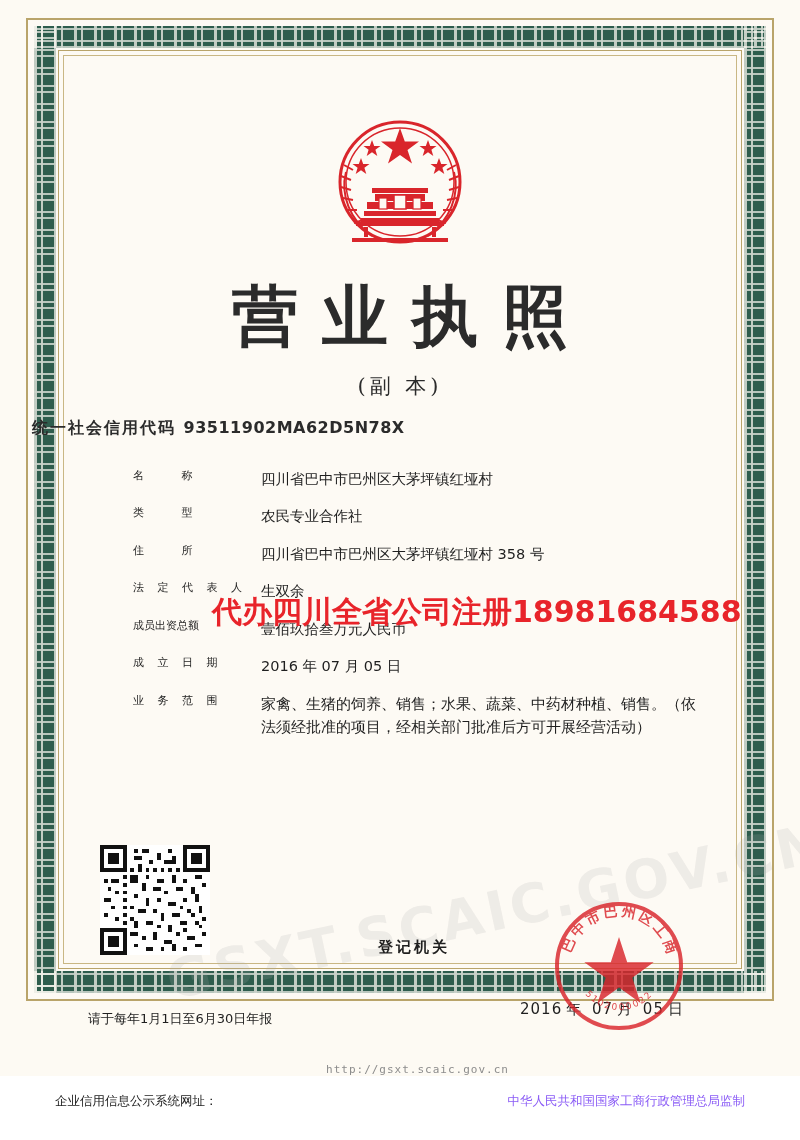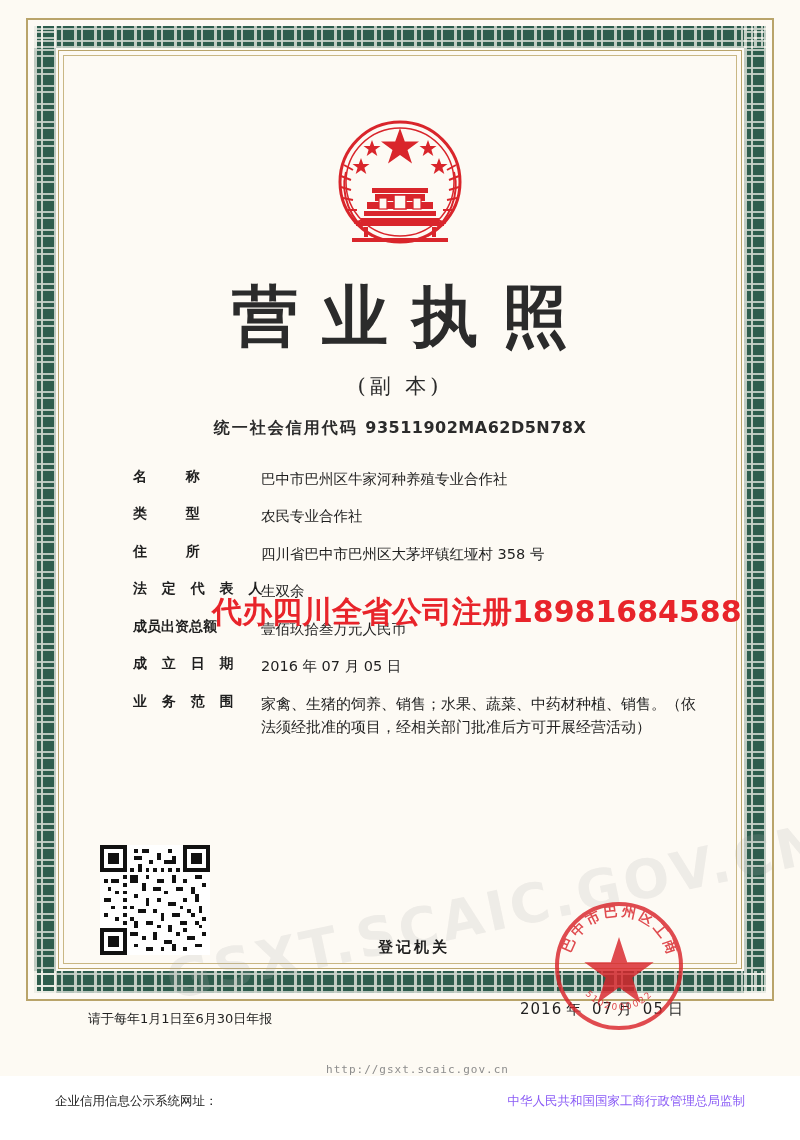--- a/index.html
+++ b/index.html
@@ -111,26 +111,27 @@
     text-align: center;
     font-family: "DejaVu Serif", "Liberation Serif", serif;
     font-size: 21px;
     letter-spacing: 4px;
     color: #2b2b2b;
   }
   .credit-code {
     position: absolute;
     left: 0; right: 0;
     top: 418px;
-    text-align: center;
+    text-align: left;
     font-family: "DejaVu Serif", "Liberation Serif", serif;
     font-size: 16px;
     letter-spacing: 2px;
     color: #2b2b2b;
     font-weight: bold;
+    padding-left: 32px;
   }
   .credit-code .code-num {
     font-family: "DejaVu Sans", "Liberation Sans", sans-serif;
     letter-spacing: 0.5px;
   }
 
   
   .fields {
     position: absolute;
     left: 133px;
@@ -140,22 +141,22 @@
   .row {
     display: flex;
     align-items: flex-start;
     margin-bottom: 15px;
     font-size: 15px;
     color: #1f1f1f;
   }
   .row .label {
     width: 128px;
     flex: 0 0 128px;
-    font-weight: bold;
-    font-size: 14px;
+    font-weight: normal;
+    font-size: 11px;
     letter-spacing: 0px;
     white-space: nowrap;
   }
   .row .label.sp2 { letter-spacing: 17px; }
   .row .label.sp3 { letter-spacing: 5px; }
   .row .label.sp4 { letter-spacing: 0px; }
   .row .value {
     flex: 1;
     line-height: 1.55;
     font-size: 14.5px;
@@ -324,21 +325,21 @@
 
   <div class="credit-code">
     <span>统一社会信用代码</span>
     <span class="code-num">93511902MA62D5N78X</span>
   </div>
 
   <div class="fields">
 
     <div class="row">
       <div class="label sp2">名        称</div>
-      <div class="value">巴中市巴州区牛家河种养殖专业合作社</div>
+      <div class="value">四川省巴中市巴州区大茅坪镇红垭村</div>
     </div>
 
     <div class="row">
       <div class="label sp2">类        型</div>
       <div class="value">农民专业合作社</div>
     </div>
 
     <div class="row">
       <div class="label sp2">住        所</div>
       <div class="value">四川省巴中市巴州区大茅坪镇红垭村 358 号</div>

